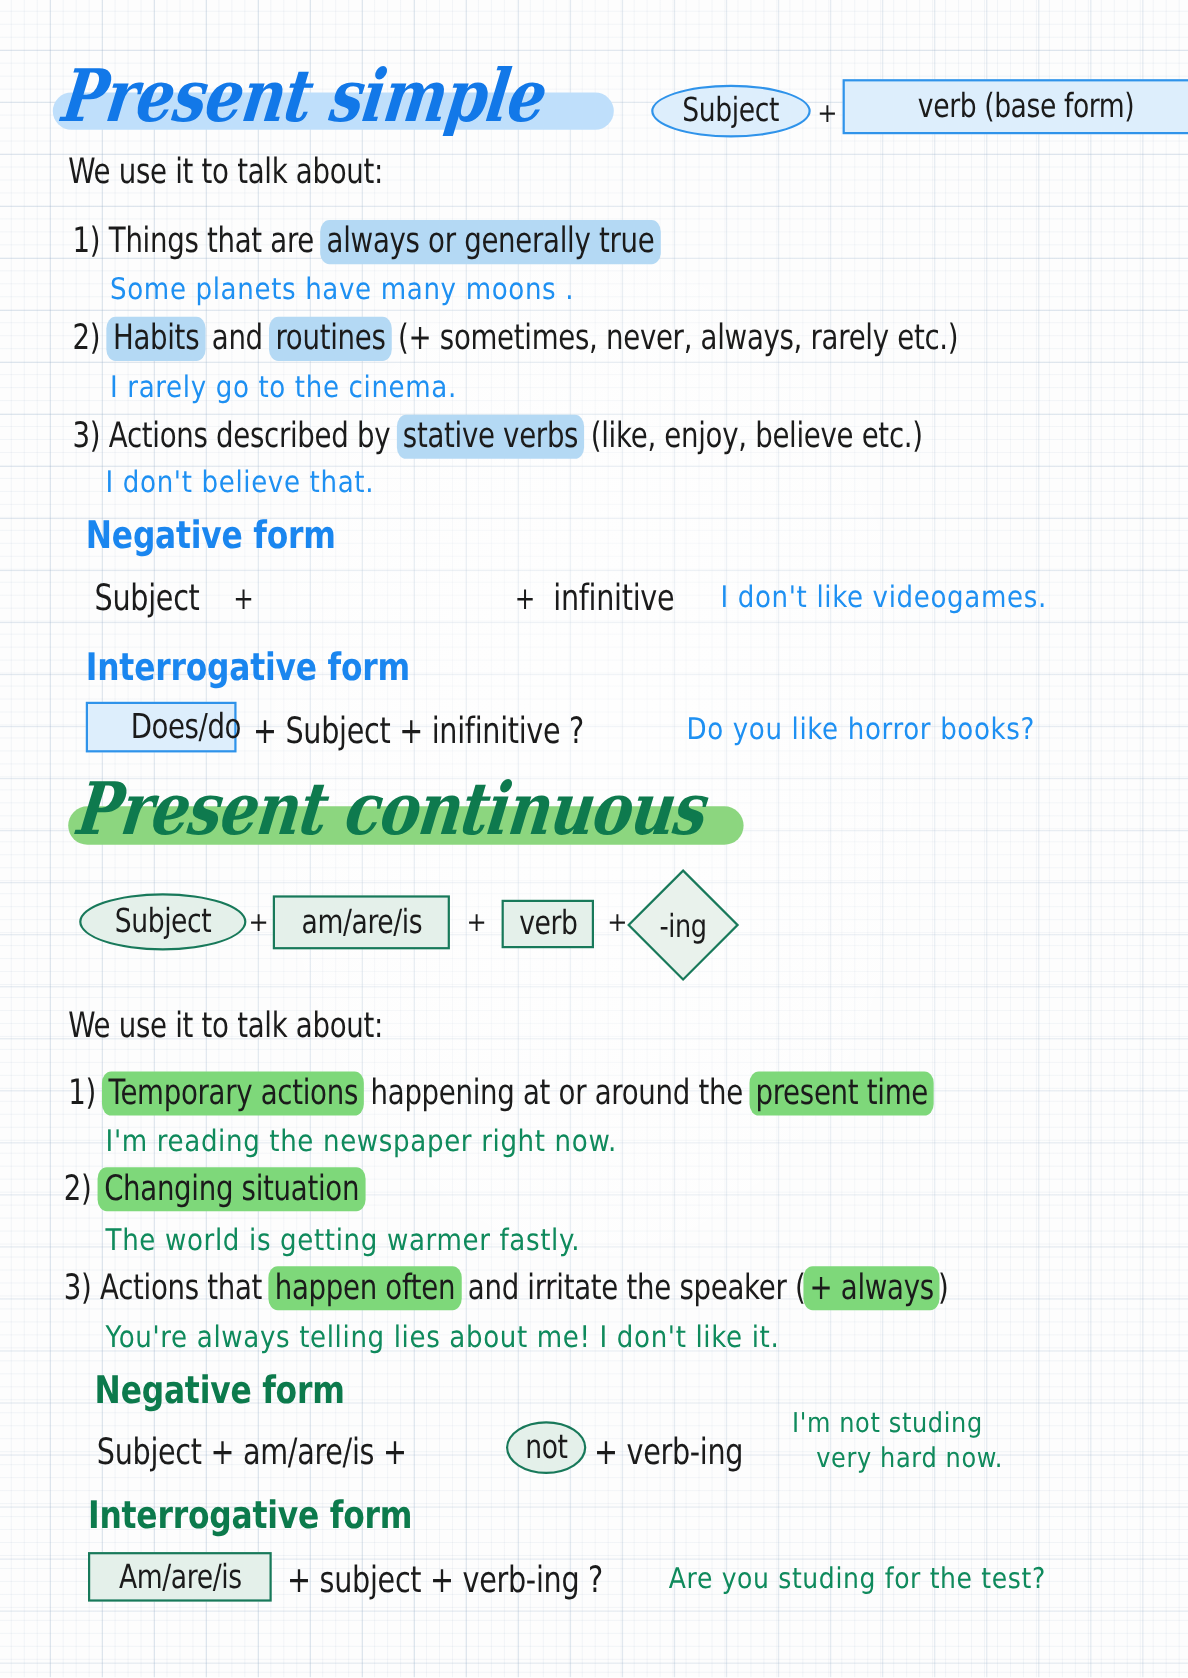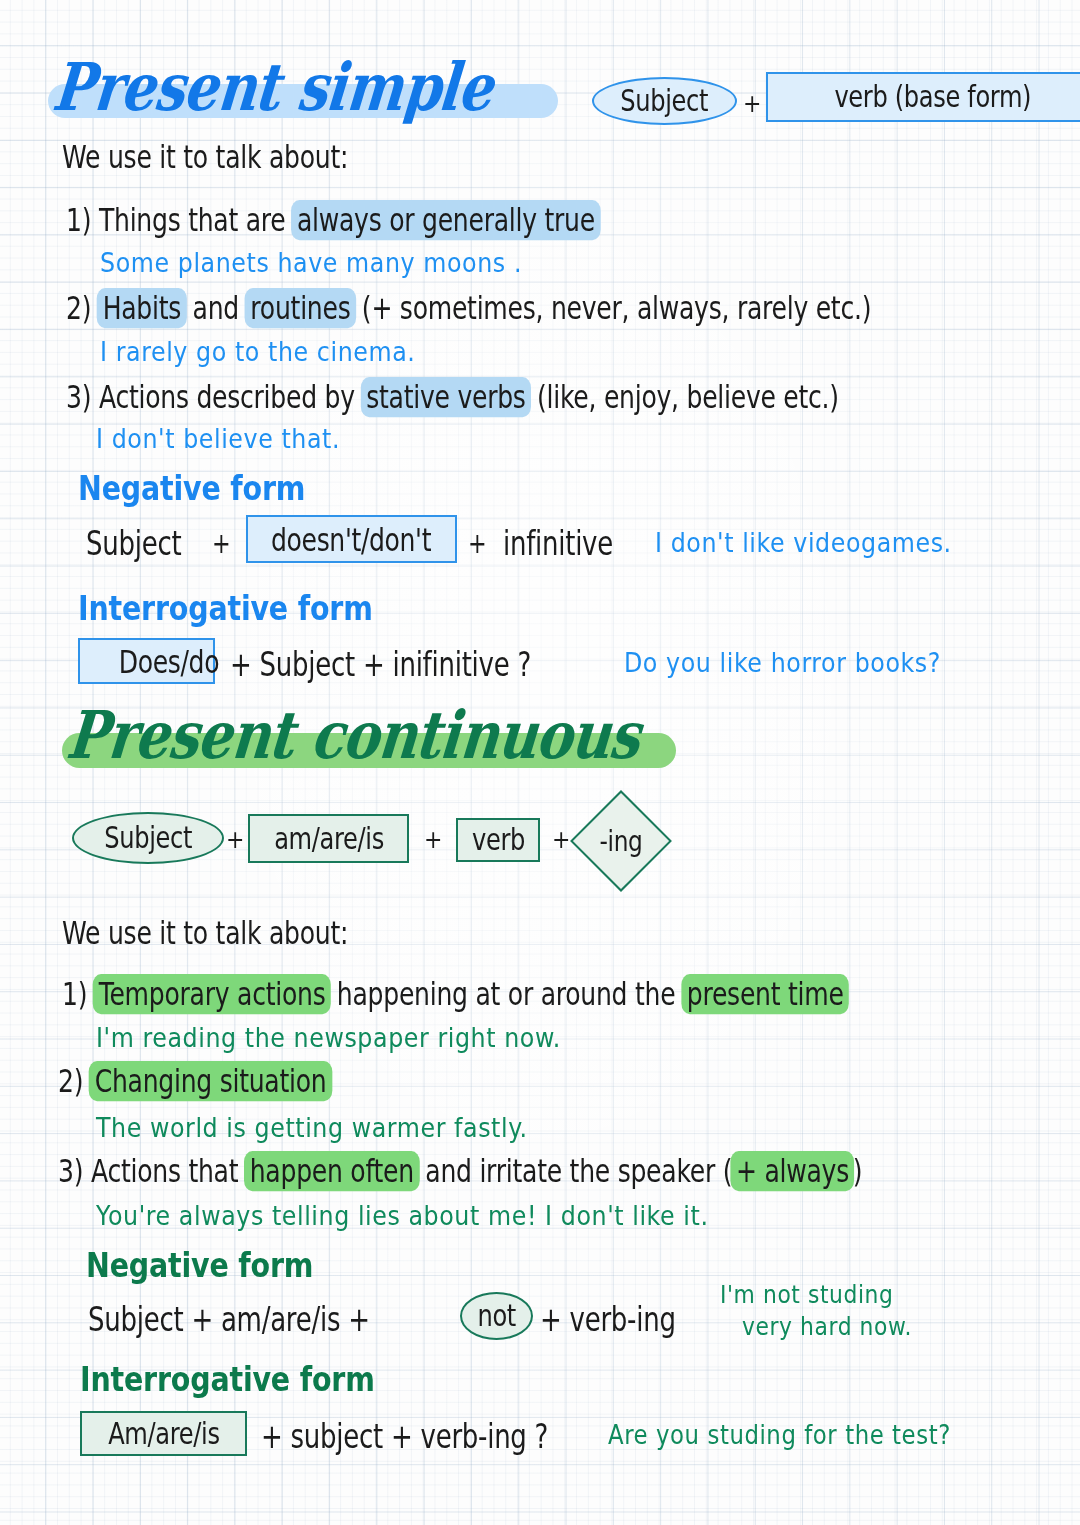--- a/index.html
+++ b/index.html
@@ -196,23 +196,20 @@
 
   <div class="abs print" style="left:66px; top:381px; font-size:27px;">
     <span>3)</span>
     <span>Actions described by </span><span class="hl blue">stative verbs</span><span> (like, enjoy, believe etc.)</span>
   </div>
   <div class="abs hand blue" style="left:96px; top:424px; font-size:25px;">I don't believe that.</div>
 
   <div class="abs sec-head blue" style="left:78px; top:470px; font-size:30px;">Negative form</div>
   <div class="abs print" style="left:86px; top:527px; font-size:28px;">Subject</div>
   <div class="abs print" style="left:212px; top:530px; font-size:24px;">+</div>
-  <div class="box blue" style="left:246px; top:515px; width:211px; height:48px;">
-    <span class="lbl" style="font-size:27px;">doesn't/don't</span>
-  </div>
   <div class="abs print" style="left:468px; top:530px; font-size:24px;">+</div>
   <div class="abs print" style="left:503px; top:527px; font-size:28px;">infinitive</div>
   <div class="abs hand blue" style="left:655px; top:528px; font-size:25px;">I don't like videogames.</div>
 
   <div class="abs sec-head blue" style="left:78px; top:590px; font-size:30px;">Interrogative form</div>
   <div class="box blue" style="left:78px; top:638px; width:137px; height:46px;padding-left:44px;">
     <span class="lbl" style="font-size:27px;">Does/do</span>
   </div>
   <div class="abs print" style="left:230px; top:648px; font-size:28px;">+  Subject  +  inifinitive ?</div>
   <div class="abs hand blue" style="left:624px; top:648px; font-size:25px;">Do you like horror books?</div>

